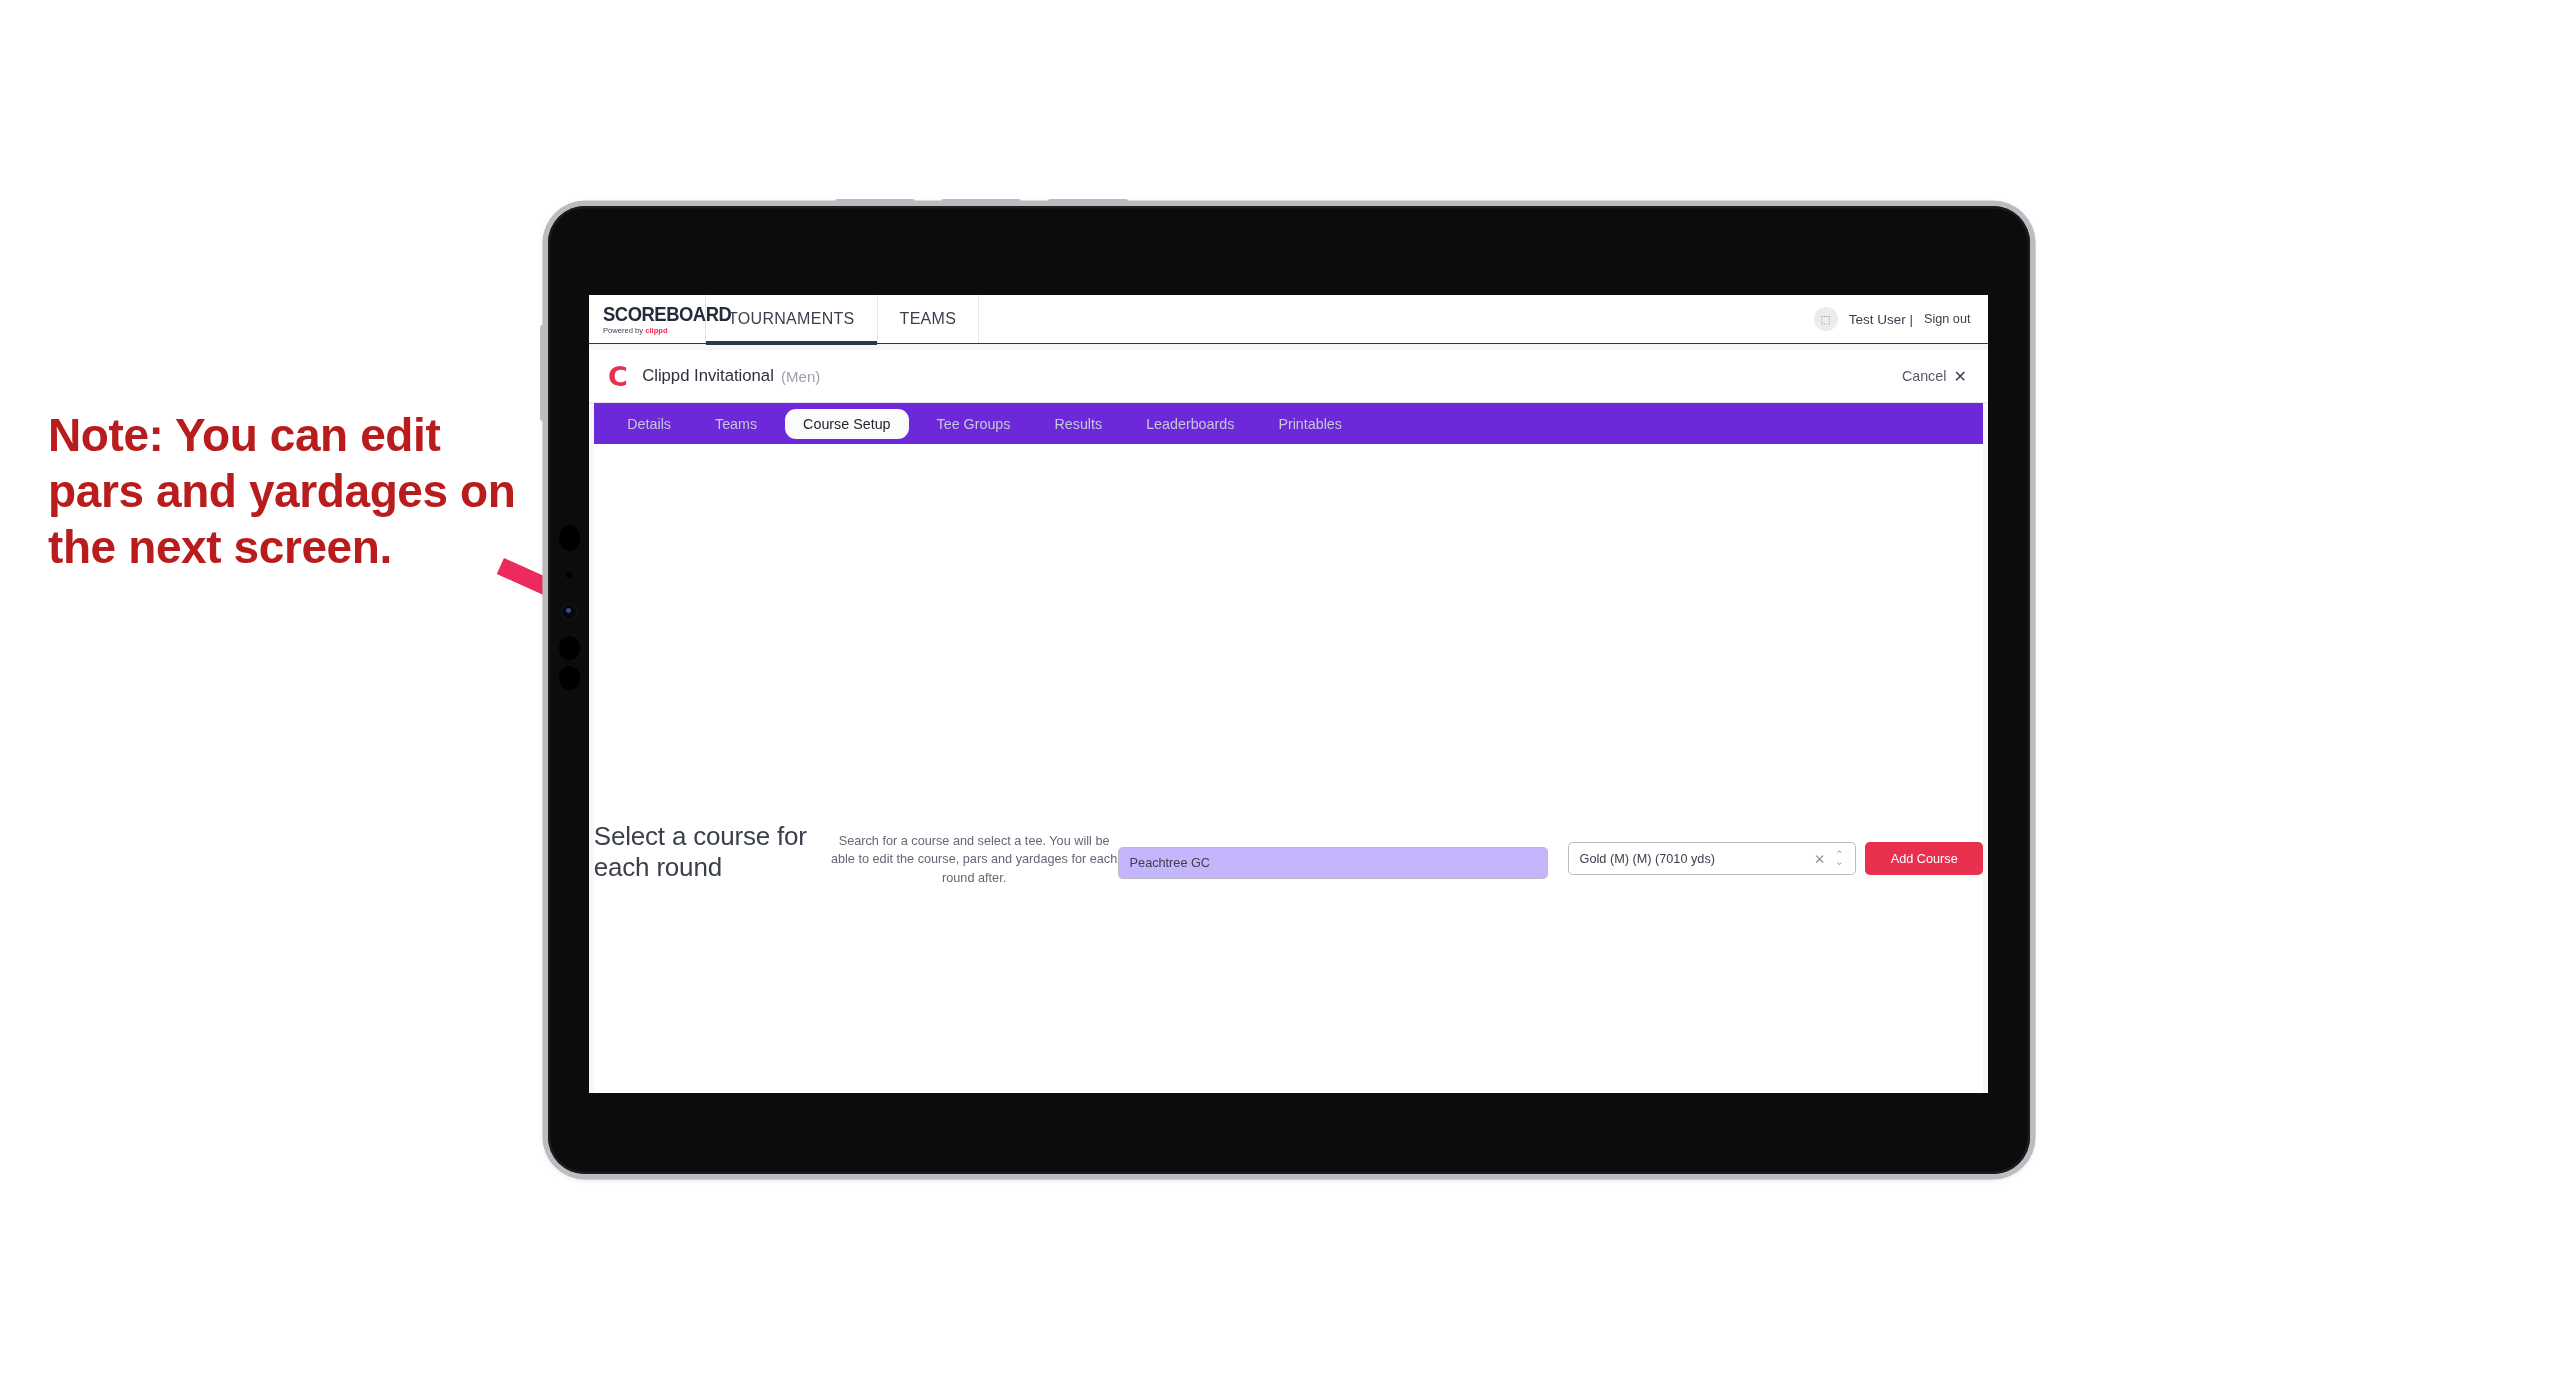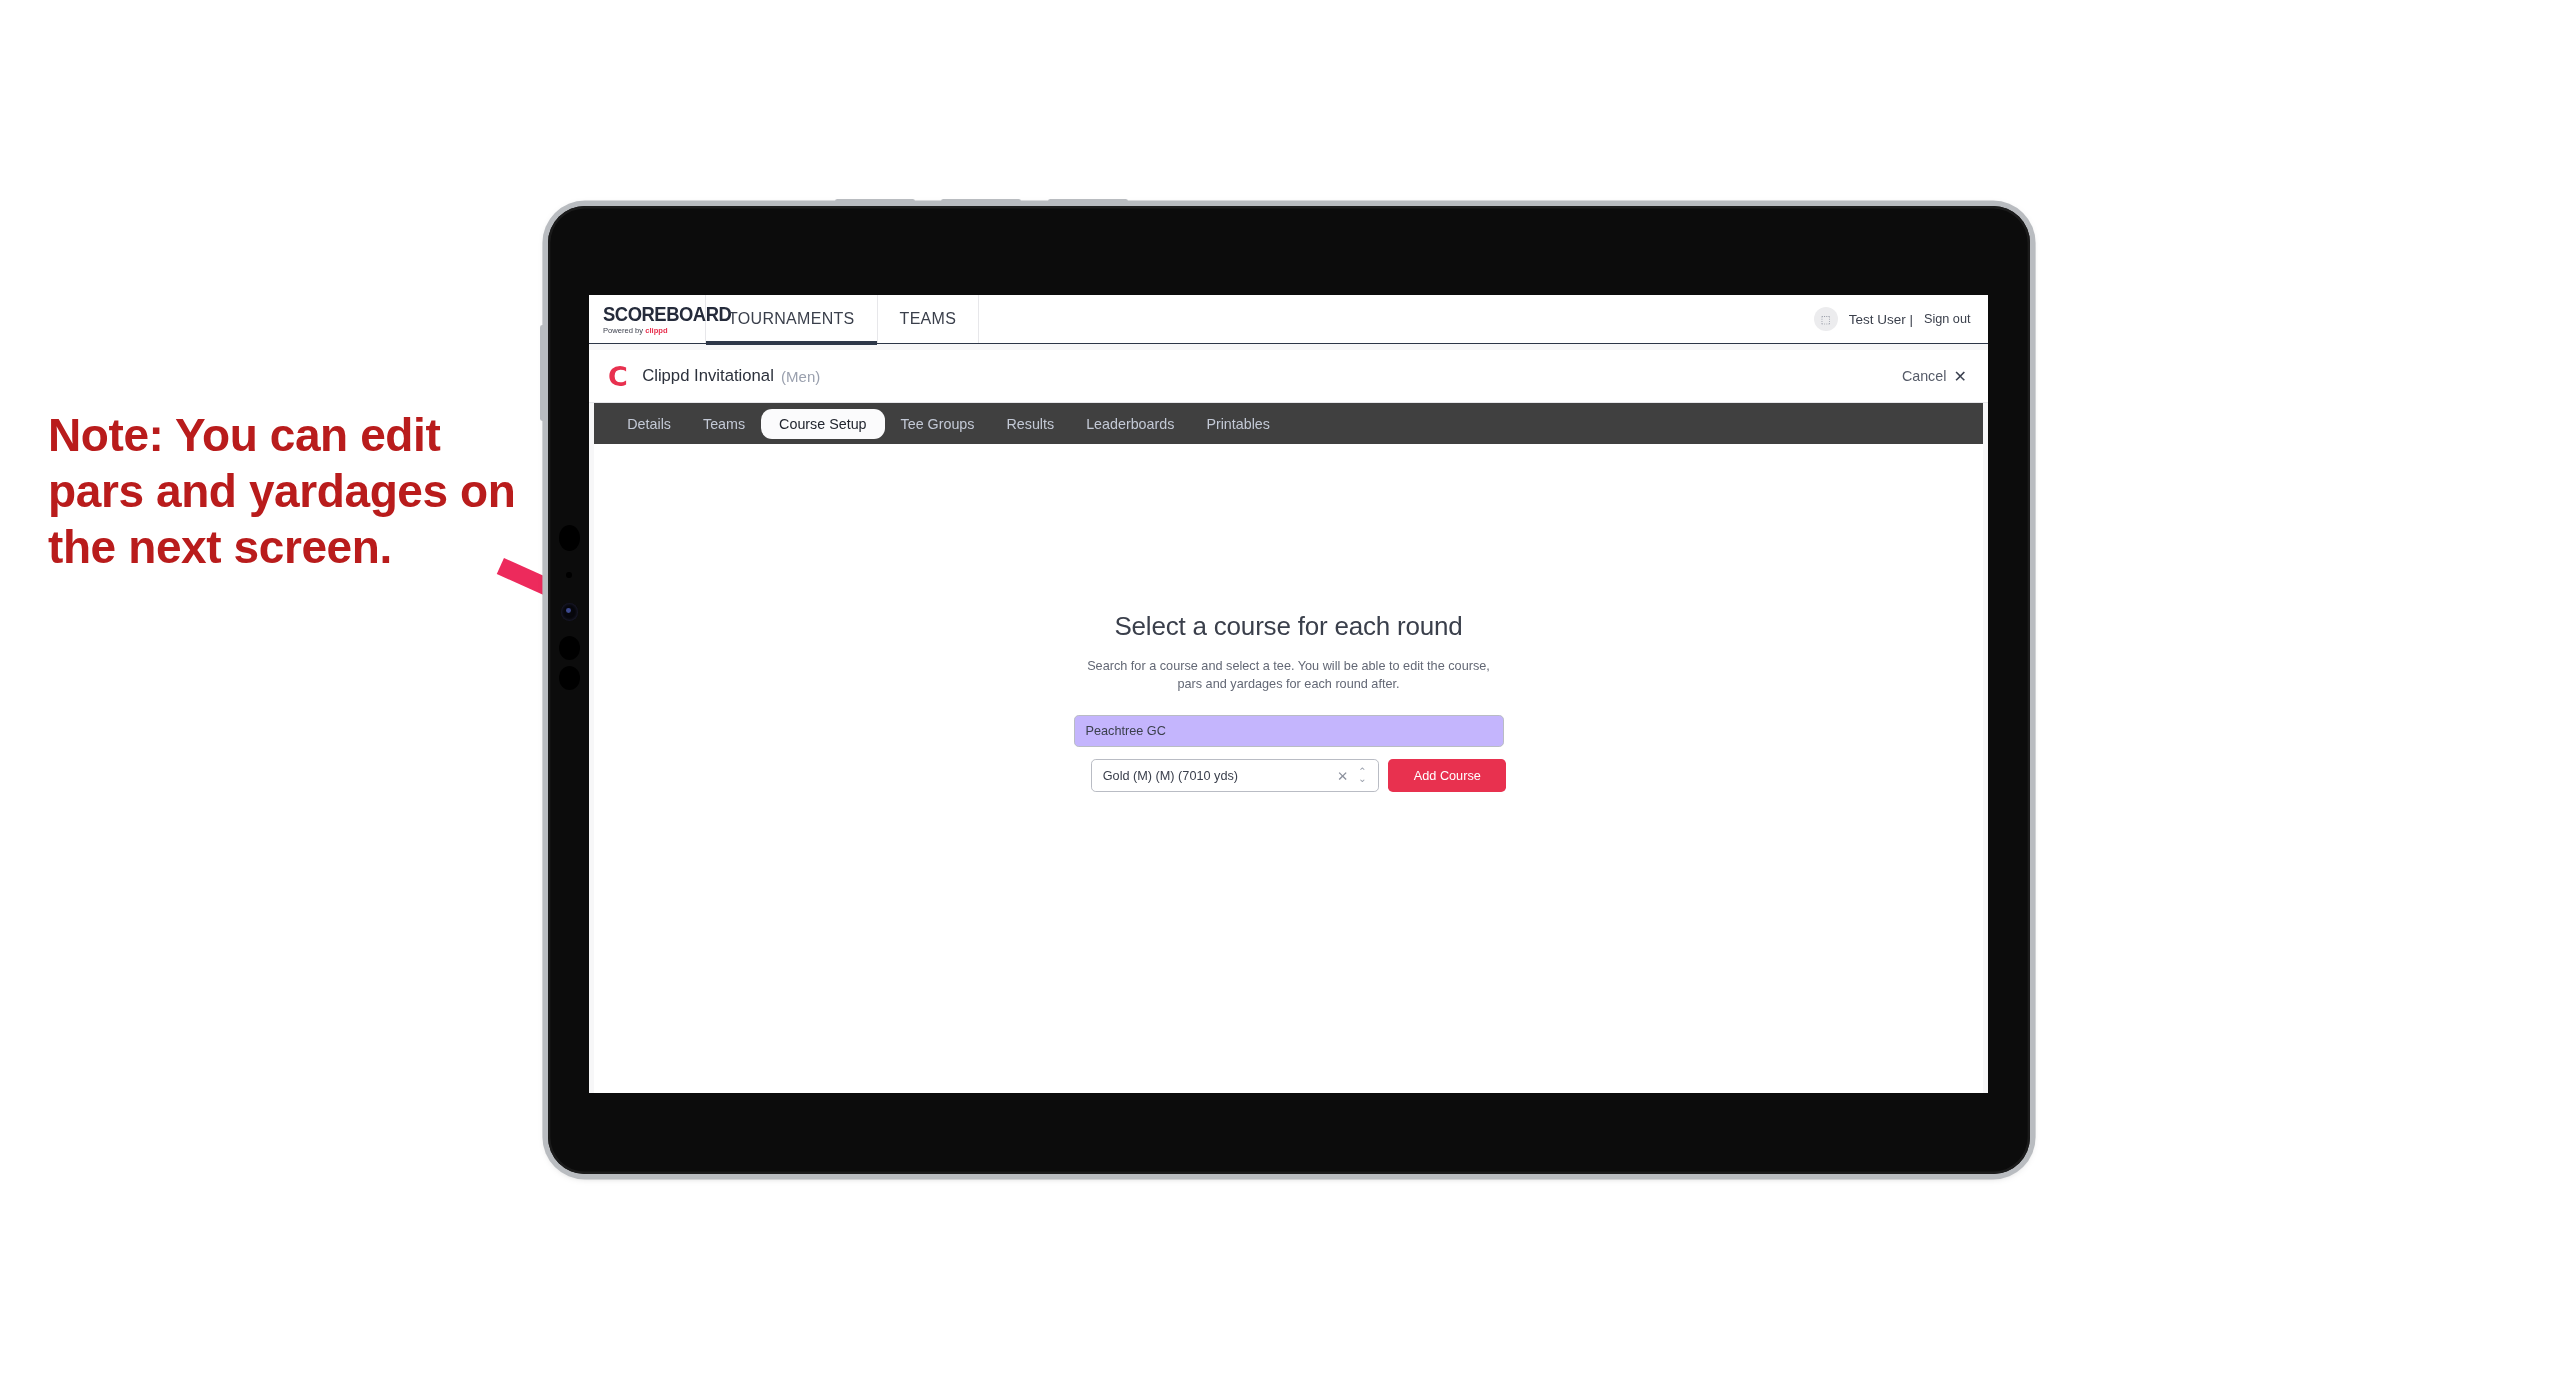--- a/index.html
+++ b/index.html
@@ -155,41 +155,42 @@
   }
   .tbar-title { font-size: 16.7px; color:#2c313c; }
   .tbar-gender { font-size: 15px; color:#9aa0ae; margin-left: 7.2px; }
   .tbar-spacer { flex:1; }
   .cancel { font-size: 14.3px; color:#555b68; display:flex; align-items:center; gap:7.2px; cursor:pointer; }
   .cancel-x { font-size: 16px; color:#3b4150; }
 
   
   .secnav {
     height: 41px;
-    background: #404040;
+    background: #6d28d9;
     display:flex; align-items:center;
     padding-left: 17.5px;
     margin: 0 4.8px 0 4.8px;
+    gap: 12px;
   }
   .secnav-item {
     font-size: 14.3px; color:#c3c9d6;
     padding: 0 16px; height: 100%;
     display:flex; align-items:center; cursor:pointer;
   }
   .secnav-item.active {
     background:#fbfbfc; color:#22262f; font-weight:400;
     border-radius: 11px; height: 29.5px; padding: 0 18px;
   }
 
   
   .panel {
     background:#fff;
     height: calc(100% - 49px - 6.4px - 53px - 41px);
     padding-top: 167px;
-    display:flex; flex-direction: column; align-items:center;
+    display:flex; flex-direction: row; align-items:center;
     margin: 0 4.8px;
   }
   .panel-title {
     font-size: 26px; color:#3a3f4b; font-weight:400;
     letter-spacing: -0.2px;
   }
   .panel-sub {
     margin-top: 14.3px;
     font-size: 12.7px; color:#636875;
     text-align:center; width: 422px; line-height: 1.45;

